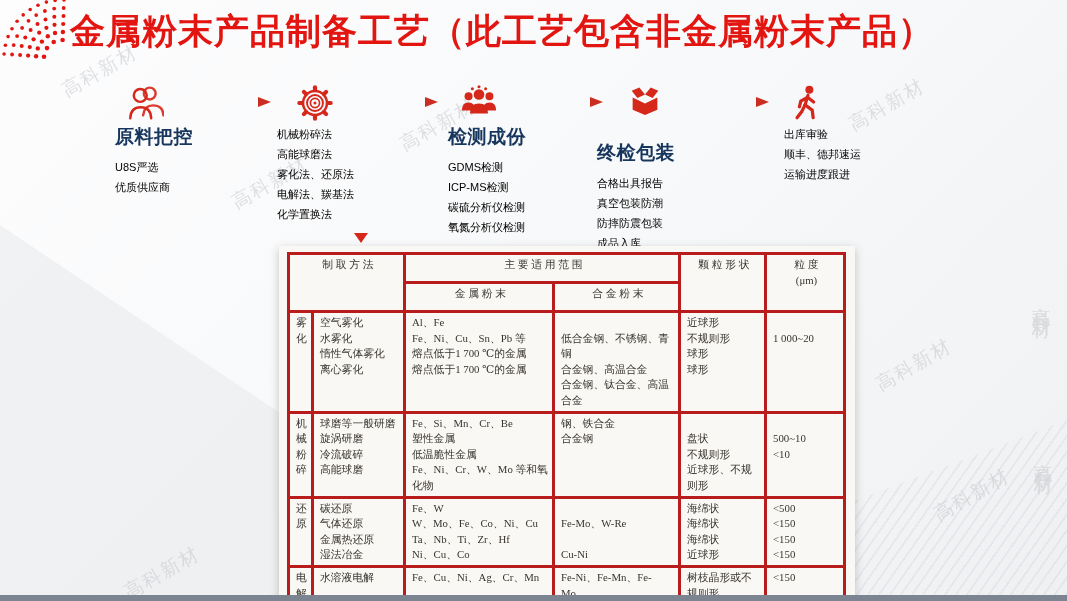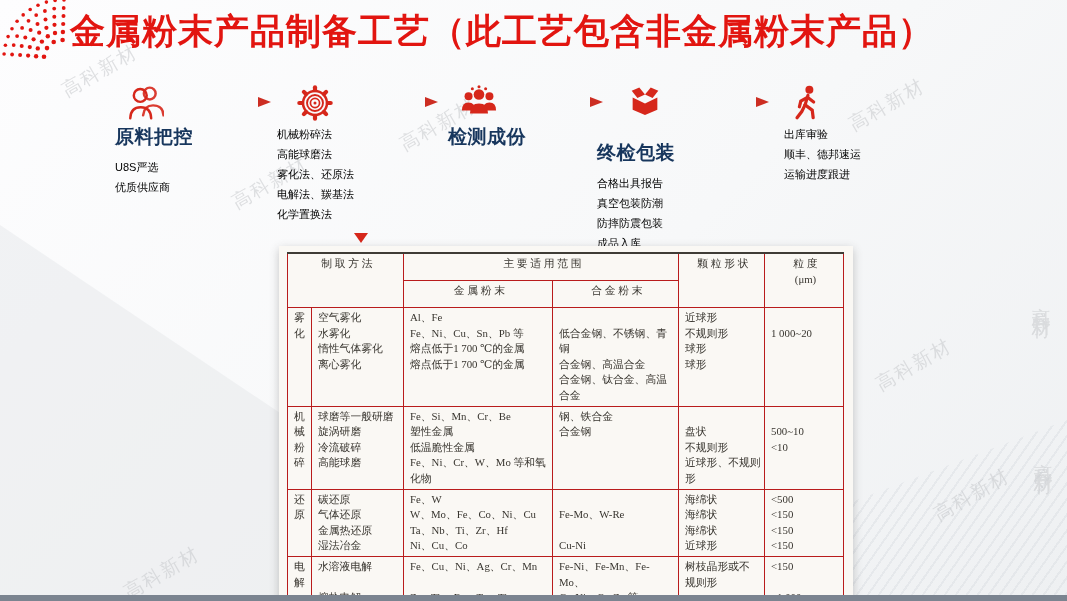--- a/index.html
+++ b/index.html
@@ -55,21 +55,21 @@
     background:#faf8f4;padding:6px 9px 8px 8px;
     box-shadow:0 3px 9px rgba(60,60,60,.28);
   }
   table.ptable{
     border-collapse:collapse;table-layout:fixed;width:556px;
     font-family:"Liberation Serif","DejaVu Serif",serif;
     font-size:10.8px;color:#38352f;
     border:1.4px solid #57534b;border-top:2.4px solid #3f3c36;border-bottom:3px double #3f3c36;
   }
   table.ptable td{
-    border:1px solid #b91c1c;padding:2px 3px 2px 6px;
+    border:3px solid #b91c1c;padding:2px 3px 2px 6px;
     vertical-align:top;white-space:pre-line;line-height:15.6px;
   }
   td.hd{text-align:center;vertical-align:middle;padding:2px 1px;}
   td.grp{text-align:left;vertical-align:middle;padding:0;line-height:22px;}
   td.mid{vertical-align:middle;}
   td.sz{padding-left:9px;}
   tr.h1 td{height:22px;}
   tr.h2 td{height:22px;}
 </style>
 </head>
@@ -229,20 +229,24 @@
   </div>
   <div class="step" style="left:277px;top:124px">
     <div class="items">机械粉碎法
 高能球磨法
 雾化法、还原法
 电解法、羰基法
 化学置换法</div>
   </div>
   <div class="step" style="left:448px;top:124px">
     <h3>检测成份</h3>
+    <div class="items">GDMS检测
+ICP-MS检测
+碳硫分析仪检测
+氧氮分析仪检测</div>
   </div>
   <div class="step" style="left:597px;top:140px">
     <h3>终检包装</h3>
     <div class="items">合格出具报告
 真空包装防潮
 防摔防震包装
 成品入库</div>
   </div>
   <div class="step" style="left:784px;top:124px">
     <div class="items">出库审验

